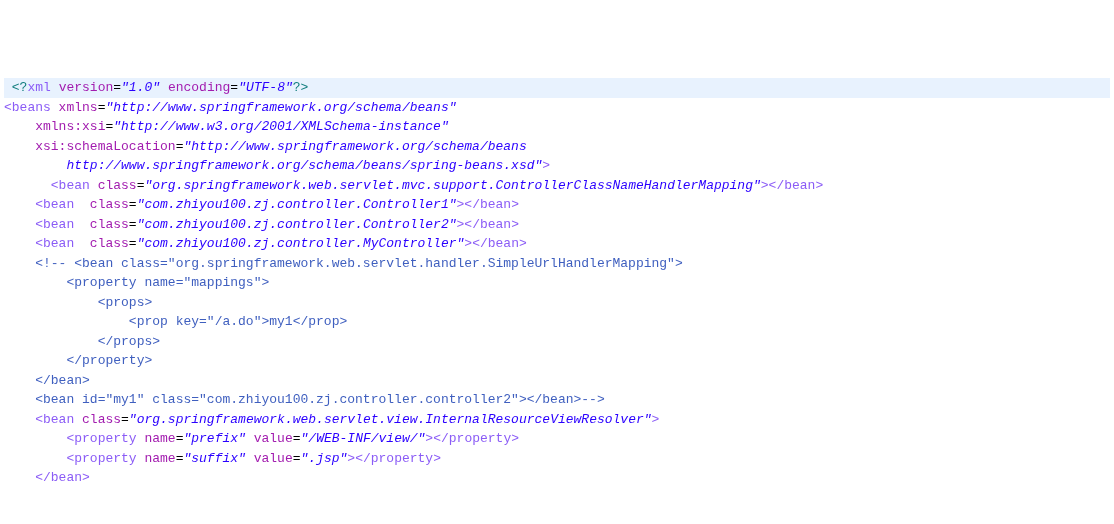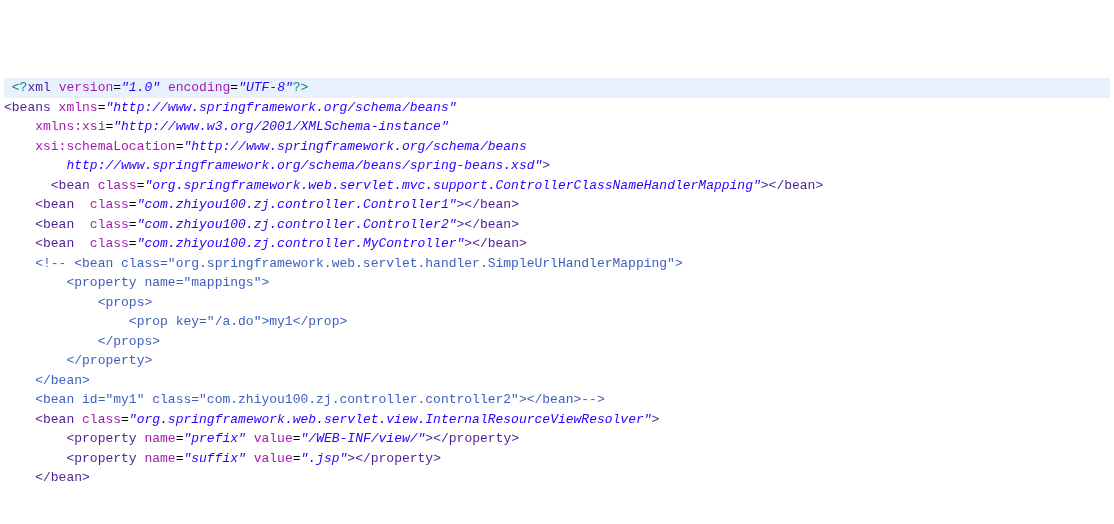--- a/index.html
+++ b/index.html
@@ -13,21 +13,21 @@
     overflow-x: auto;
   }
   .editor {
     padding: 0 4px;
   }
   .highlight-line {
     background: #e8f2fe;
     display: block;
     width: 100%;
   }
-  .tag { color: #4c1d95; }
+  .tag { color: #8b5cf6; }
   .attr-name { color: #a21caf; }
   .attr-eq { color: #000000; }
   .attr-val { color: #2a00ff; font-style: italic; }
   .pi { color: #127e7e; }
   .comment { color: #3f5fbf; text-align: right; }
   .text-content { color: #000000; }
 </style>
 </head>
 <body>
 

